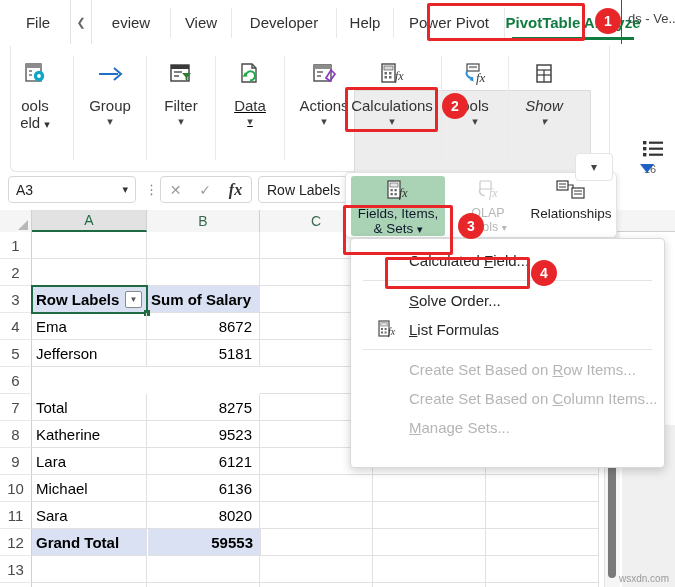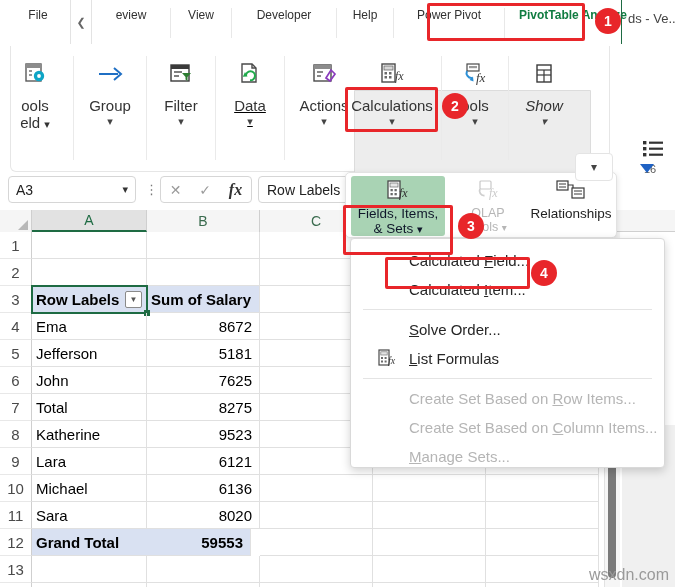--- a/index.html
+++ b/index.html
@@ -15,23 +15,23 @@
     width: 675px; height: 587px;
     background: #ffffff;
   }
 
   
   .tabbar {
     position: absolute; left: 0; top: 0; width: 675px; height: 44px;
     background: #ffffff;
   }
   .tab {
-    position: absolute; top: 8px; height: 44px;
-    display: flex; justify-content: center;
-    font-size: 12px; color: #313131; white-space: nowrap;
+    position: absolute; top: 0; height: 44px;
+    display: flex; align-items: center; justify-content: center;
+    font-size: 15px; color: #313131; white-space: nowrap;
   }
   .tab.active {
     color: #107c41; font-weight: bold;
   }
   .tab.active .underline {
     position: absolute; left: 4px; right: 4px; bottom: 4px; height: 3px;
     background: #107c41;
   }
   .tabchev {
     position: absolute; left: 70px; top: 0; width: 22px; height: 44px;
@@ -245,21 +245,21 @@
     position: absolute; border: 3px solid #e8262a; border-radius: 2px;
     pointer-events: none;
   }
   .badge {
     position: absolute; width: 26px; height: 26px; border-radius: 50%;
     background: #e8262a; color: #fff; font-size: 14px; font-weight: bold;
     display: flex; align-items: center; justify-content: center;
   }
   .watermark {
     position: absolute; right: 6px; bottom: 3px;
-    font-size: 16px; color: #9a9a9a;
+    font-size: 10px; color: #9a9a9a;
   }
   .greyband {
     position: absolute; left: 622px; top: 215px; width: 53px; height: 372px;
     background: #f0f0f0;
   }
 </style>
 </head>
 <body>
 
 <div id="app">
@@ -541,26 +541,20 @@
       <div class="cell" style="left:0;top:108px;width:115px;">
           <span>Jefferson</span>
         </div>
       <div class="cell num" style="left:115px;top:108px;width:113px;">
           <span>5181</span>
         </div>
       <div class="cell" style="left:228px;top:108px;width:113px;"></div>
       <div class="cell" style="left:341px;top:108px;width:113px;"></div>
       <div class="cell" style="left:454px;top:108px;width:113px;"></div>
 
-      <div class="cell" style="left:0;top:135px;width:115px;">
-          <span>John</span>
-        </div>
-      <div class="cell num" style="left:115px;top:135px;width:113px;">
-          <span>7625</span>
-        </div>
       <div class="cell" style="left:228px;top:135px;width:113px;"></div>
       <div class="cell" style="left:341px;top:135px;width:113px;"></div>
       <div class="cell" style="left:454px;top:135px;width:113px;"></div>
 
       <div class="cell" style="left:0;top:162px;width:115px;">
           <span>Total</span>
         </div>
       <div class="cell num" style="left:115px;top:162px;width:113px;">
           <span>8275</span>
         </div>
@@ -604,21 +598,21 @@
       <div class="cell num" style="left:115px;top:270px;width:113px;">
           <span>8020</span>
         </div>
       <div class="cell" style="left:228px;top:270px;width:113px;"></div>
       <div class="cell" style="left:341px;top:270px;width:113px;"></div>
       <div class="cell" style="left:454px;top:270px;width:113px;"></div>
 
       <div class="cell totalfill" style="left:0;top:297px;width:115px;">
           <span>Grand Total</span>
         </div>
-      <div class="cell totalfill num" style="left:106px;top:297px;width:113px;">
+      <div class="cell totalfill num" style="left:116px;top:297px;width:113px;">
           <span>59553</span>
         </div>
       <div class="cell" style="left:228px;top:297px;width:113px;"></div>
       <div class="cell" style="left:341px;top:297px;width:113px;"></div>
       <div class="cell" style="left:454px;top:297px;width:113px;"></div>
 
       <div class="cell" style="left:0;top:324px;width:115px;"></div>
       <div class="cell" style="left:115px;top:324px;width:113px;"></div>
       <div class="cell" style="left:228px;top:324px;width:113px;"></div>
       <div class="cell" style="left:341px;top:324px;width:113px;"></div>
@@ -690,23 +684,20 @@
       <div class="lbl">Relationships</div>
     </div>
   </div>
 
   <div class="paneChev">▾</div>
 
   <div class="menu">
     <div class="mitem">
       <span>Calculated <span class="u">F</span>ield...</span>
     </div>
-    <div class="mitem">
-      <span>Calculated <span class="u">I</span>tem...</span>
-    </div>
     <div class="msep"></div>
     <div class="mitem">
       <span><span class="u">S</span>olve Order...</span>
     </div>
     <div class="mitem">
       <span class="micon">
         <svg width="20" height="19" viewBox="0 0 20 19">
           <rect x="2" y="1" width="10" height="15" fill="#fff" stroke="#4a4a4a" stroke-width="1.2"></rect>
           <rect x="3.8" y="2.8" width="6.4" height="3.2" fill="#e3e3e3" stroke="#7a7a7a" stroke-width="0.7"></rect>
           <rect x="4" y="8" width="2" height="2" fill="#6a6a6a"></rect>

